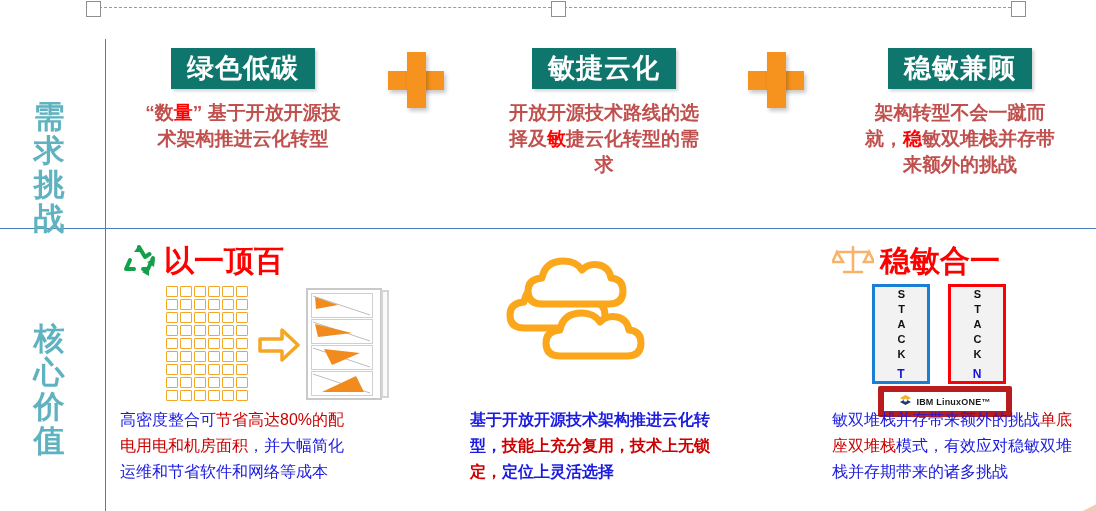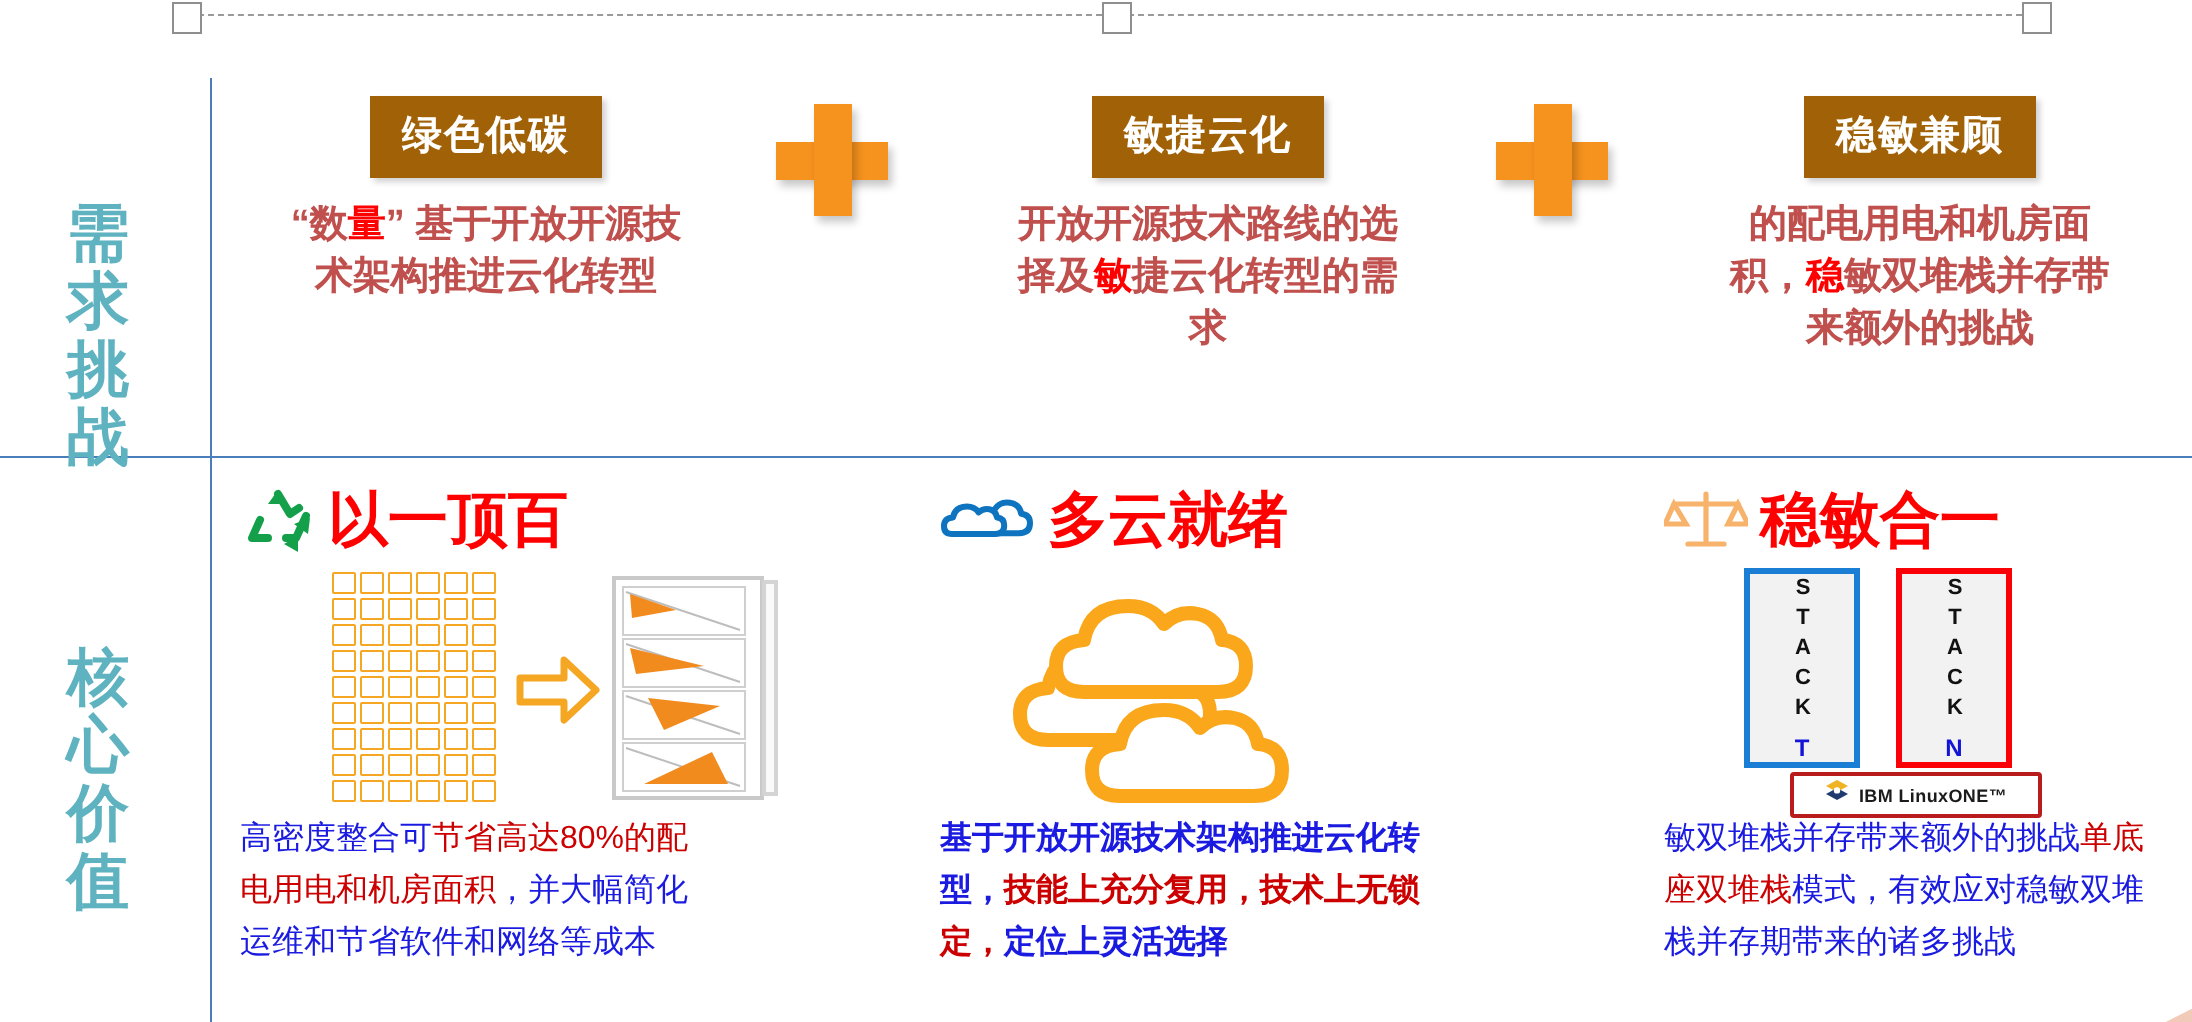--- a/index.html
+++ b/index.html
@@ -33,22 +33,22 @@
   #side-top{top:100px;}
   #side-bot{top:322px;}
   .side-label span{display:block;}
 
   
   .topcol{position:absolute;top:48px;width:200px;text-align:center;}
   #topcol-1{left:143px;}
   #topcol-2{left:504px;}
   #topcol-3{left:860px;}
   .badge{
-    display:inline-block;background:#a16207;color:#ffffff;
-    font-weight:bold;font-size:20px;line-height:28px;
+    display:inline-block;background:#0f766e;color:#ffffff;
+    font-weight:bold;font-size:27px;line-height:28px;
     padding:6px 16px 7px 16px;letter-spacing:1px;
     box-shadow:2px 2px 3px rgba(0,0,0,.18);
   }
   .topdesc{
     margin-top:11px;color:#c0504d;font-weight:bold;
     font-size:19px;line-height:26px;letter-spacing:0px;
   }
   .topdesc .hl{color:#ff0000;}
 
   
@@ -96,22 +96,22 @@
     display:flex;flex-direction:column;align-items:center;justify-content:center;
   }
   #stack-t{left:0;border:3px solid #1a7fd4;}
   #stack-n{left:76px;border:3px solid #fb0007;}
   .stack-word{
     writing-mode:vertical-rl;text-orientation:upright;
     font-size:11px;font-weight:bold;color:#111;letter-spacing:3px;line-height:11px;
   }
   .stack-letter{font-size:12px;font-weight:bold;color:#1414d8;margin-top:4px;}
   .lone-bar{
-    position:absolute;left:23px;top:102px;width:122px;height:19px;
-    border:2px solid #b91c1c;background:#fff;border-radius:2px;
+    position:absolute;left:6px;top:102px;width:122px;height:19px;
+    border:6px solid #b91c1c;background:#fff;border-radius:2px;
     display:flex;align-items:center;justify-content:center;gap:4px;
   }
   .lone-txt{font-size:9px;font-weight:bold;color:#1b1b1b;letter-spacing:.2px;white-space:nowrap;}
 </style>
 </head>
 <body>
 
 <div id="slide">
 
   <div id="sel-bar">
@@ -156,21 +156,21 @@
     <div class="topdesc"><span>开放开源技术路线的选择及</span><span class="hl r">敏</span><span>捷云化转型的需求</span></div>
   </div>
 
   <div class="plus" id="plus-2">
     <div class="bar h"></div>
     <div class="bar v"></div>
   </div>
 
   <div class="topcol" id="topcol-3">
     <div class="badge">稳敏兼顾</div>
-    <div class="topdesc"><span>的配电用电和机房面积，</span><span class="hl r">稳</span><span>敏双堆栈并存带来额外的挑战</span></div>
+    <div class="topdesc"><span>架构转型不会一蹴而就，</span><span class="hl r">稳</span><span>敏双堆栈并存带来额外的挑战</span></div>
   </div>
 
   <div class="botcol" id="botcol-1">
     <div class="bot-head">
       <span class="ic">
         <svg width="38" height="34" viewBox="0 0 38 34">
           <g fill="none" stroke="#14a04a" stroke-width="4" stroke-linecap="round" stroke-linejoin="round">
             <path d="M19 5 L25 15 L29.5 12"></path>
             <path d="M33 16 L28 27 L23 27"></path>
             <path d="M14 27 L6 27 L10 18"></path>
@@ -273,31 +273,20 @@
                 <path d="M10 20 L44 4 L52 20 Z" fill="#f28b1e"></path>
               </svg>
           </div>
         </div>
       </div>
     </div>
   </div>
   <div class="bot-text" id="bot-text-1"><span>高密度整合可</span><span class="hl r">节省高达80%的配电用电和机房面积</span><span>，并大幅简化运维和节省软件和网络等成本</span></div>
 
   <div class="botcol" id="botcol-2">
-    <div class="bot-head">
-      <span class="ic">
-        <svg width="48" height="32" viewBox="0 0 48 32">
-          <g fill="none" stroke="#0f74c0" stroke-width="3" stroke-linejoin="round" stroke-linecap="round">
-            <path d="M6 24 q-4 0 -4 -4 q0 -4 4.5 -4.3 q1 -5.5 7 -5.5 q4 0 5.8 3 q2.2 -2.2 5.4 -1.6 q3.2 .6 3.8 4.2 q3.6 .3 3.6 4 q0 4.2 -4.4 4.2 Z"></path>
-            <path d="M27 12 q3 -4.5 8 -3.6 q5 .9 5.6 5.5 q4.4 .5 4.4 4.6 q0 5.1 -5.5 5.1 h-9"></path>
-          </g>
-        </svg>
-      </span>
-      <span class="bot-title">多云就绪</span>
-    </div>
     <div class="bot-art">
       <div id="art2">
         <svg width="190" height="126" viewBox="0 0 190 126">
           <g fill="#ffffff" stroke="#fba71b" stroke-width="7" stroke-linejoin="round">
             <path d="M18 86 q-14 0 -14 -13 q0 -12 14 -13 q3 -17 22 -17 q12 0 18 9 q7 -7 17 -5 q10 2 12 13 q12 1 12 13 q0 13 -14 13 Z"></path>
           </g>
           <g fill="#ffffff" stroke="#fba71b" stroke-width="7" stroke-linejoin="round">
             <path d="M36 62 q-14 0 -14 -13 q0 -12 14 -13 q3 -17 22 -17 q12 0 18 9 q7 -7 17 -5 q10 2 12 13 q12 1 12 13 q0 13 -14 13 Z"></path>
           </g>
           <g fill="#ffffff" stroke="#fba71b" stroke-width="7" stroke-linejoin="round">

